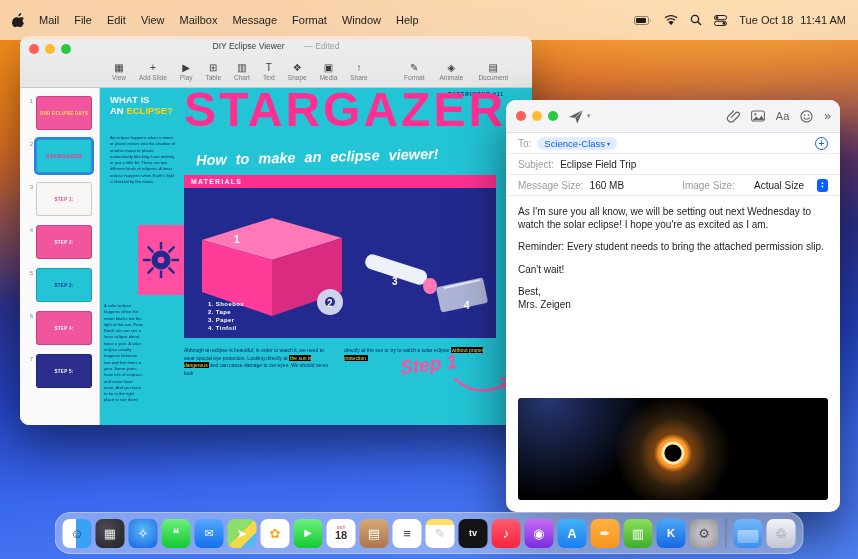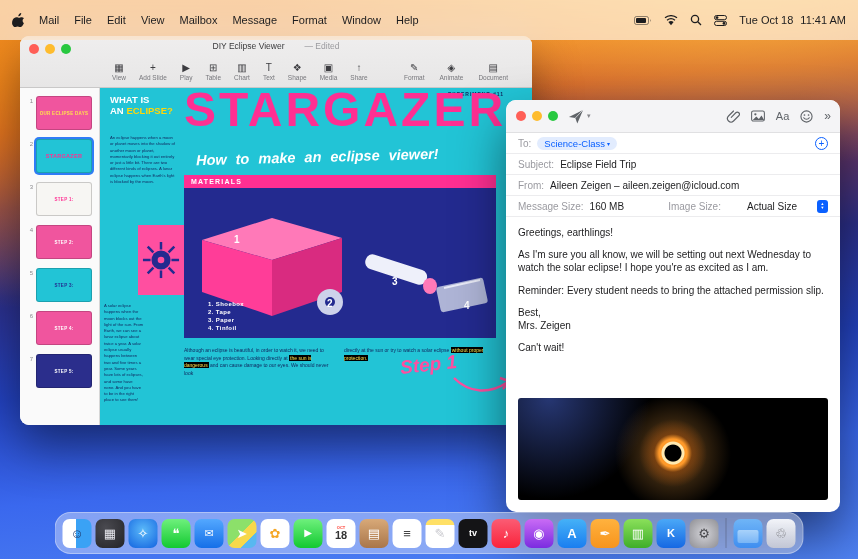--- a/index.html
+++ b/index.html
@@ -101,21 +101,21 @@
   .more-label { font-size:12px; color:#5f6368; letter-spacing:-1px; }
 
   .row { display:flex; align-items:center; min-height:21px; padding:0 12px; border-bottom:1px solid #ececee; flex-shrink:0; }
   .flabel { font-size:10px; color:#9a9aa0; margin-right:6px; }
   .fvalue { font-size:10px; color:#1d1d1f; }
   .token { display:inline-flex; align-items:center; gap:2px; background:#e2ecfe; color:#0a60ff;
     border-radius:9px; padding:1px 7px; font-size:9.5px; }
   .tok-chev { font-size:6px; }
   .plus { margin-left:auto; width:13px; height:13px; border:1px solid #0a60ff; color:#0a60ff; border-radius:50%;
     font-size:10px; line-height:11px; text-align:center; }
-  .size-right { margin-left:auto; display:flex; align-items:center; gap:20px; }
+  .size-right { margin-left:auto; display:flex; align-items:center; gap:13px; }
   .stepper { width:11px; height:13px; background:#0a60ff; border-radius:3px; color:#fff;
     display:flex; flex-direction:column; align-items:center; justify-content:center; font-size:4.5px; line-height:4.5px; }
 
   .mail-body { padding:9px 12px 2px 12px; flex:1; }
   .bp { font-size:10px; line-height:1.32; color:#1d1d1f; margin-bottom:9px; white-space:pre-line; }
   .attachment { margin:0 12px 12px 12px; height:102px; border-radius:3px; flex-shrink:0;
     background:
       radial-gradient(circle at 50% 54%, #000 0 8px, #ffe9b0 9px 11px, #ff9a2a 12px 14px, rgba(150,75,15,.6) 19px, rgba(0,0,0,0) 34px),
       radial-gradient(circle at 50% 54%, rgba(255,170,70,.28) 0 22px, rgba(0,0,0,0) 58px),
       radial-gradient(circle at 10% 0%, rgba(70,100,210,.55), rgba(0,0,0,0) 34%),
@@ -466,44 +466,39 @@
         <span>Science-Class</span>
         <span class="tok-chev">▾</span>
       </span>
       <span class="plus">+</span>
     </div>
     <div class="row">
       <span class="flabel">Subject:</span>
       <span class="fvalue">Eclipse Field Trip</span>
     </div>
     <div class="row">
-      <span class="flabel">From:</span>
-      <span class="fvalue">Aileen Zeigen – aileen.zeigen@icloud.com</span>
-    </div>
-    <div class="row">
       <span class="flabel">Message Size:</span>
       <span class="fvalue">160 MB</span>
       <span class="size-right">
         <span class="flabel">Image Size:</span>
         <span class="fvalue">Actual Size</span>
         <span class="stepper">
             <span>▴</span>
             <span>▾</span>
           </span>
       </span>
     </div>
 
     <div class="mail-body">
 
-    <p class="bp">Greetings, earthlings!</p>
         <p class="bp">As I'm sure you all know, we will be setting out next Wednesday to watch the solar eclipse! I hope you're as excited as I am.</p>
         <p class="bp">Reminder: Every student needs to bring the attached permission slip.</p>
+        <p class="bp">Can't wait!</p>
         <p class="bp">Best,
 Mrs. Zeigen</p>
-        <p class="bp">Can't wait!</p>
       </div>
     <div class="attachment"></div>
   </div>
 
   <div class="dock">
     <div class="dock-apps">
 
         <div class="dock-item finder">
           <span class="subt"></span>
           <span class="glyph">☺</span>

